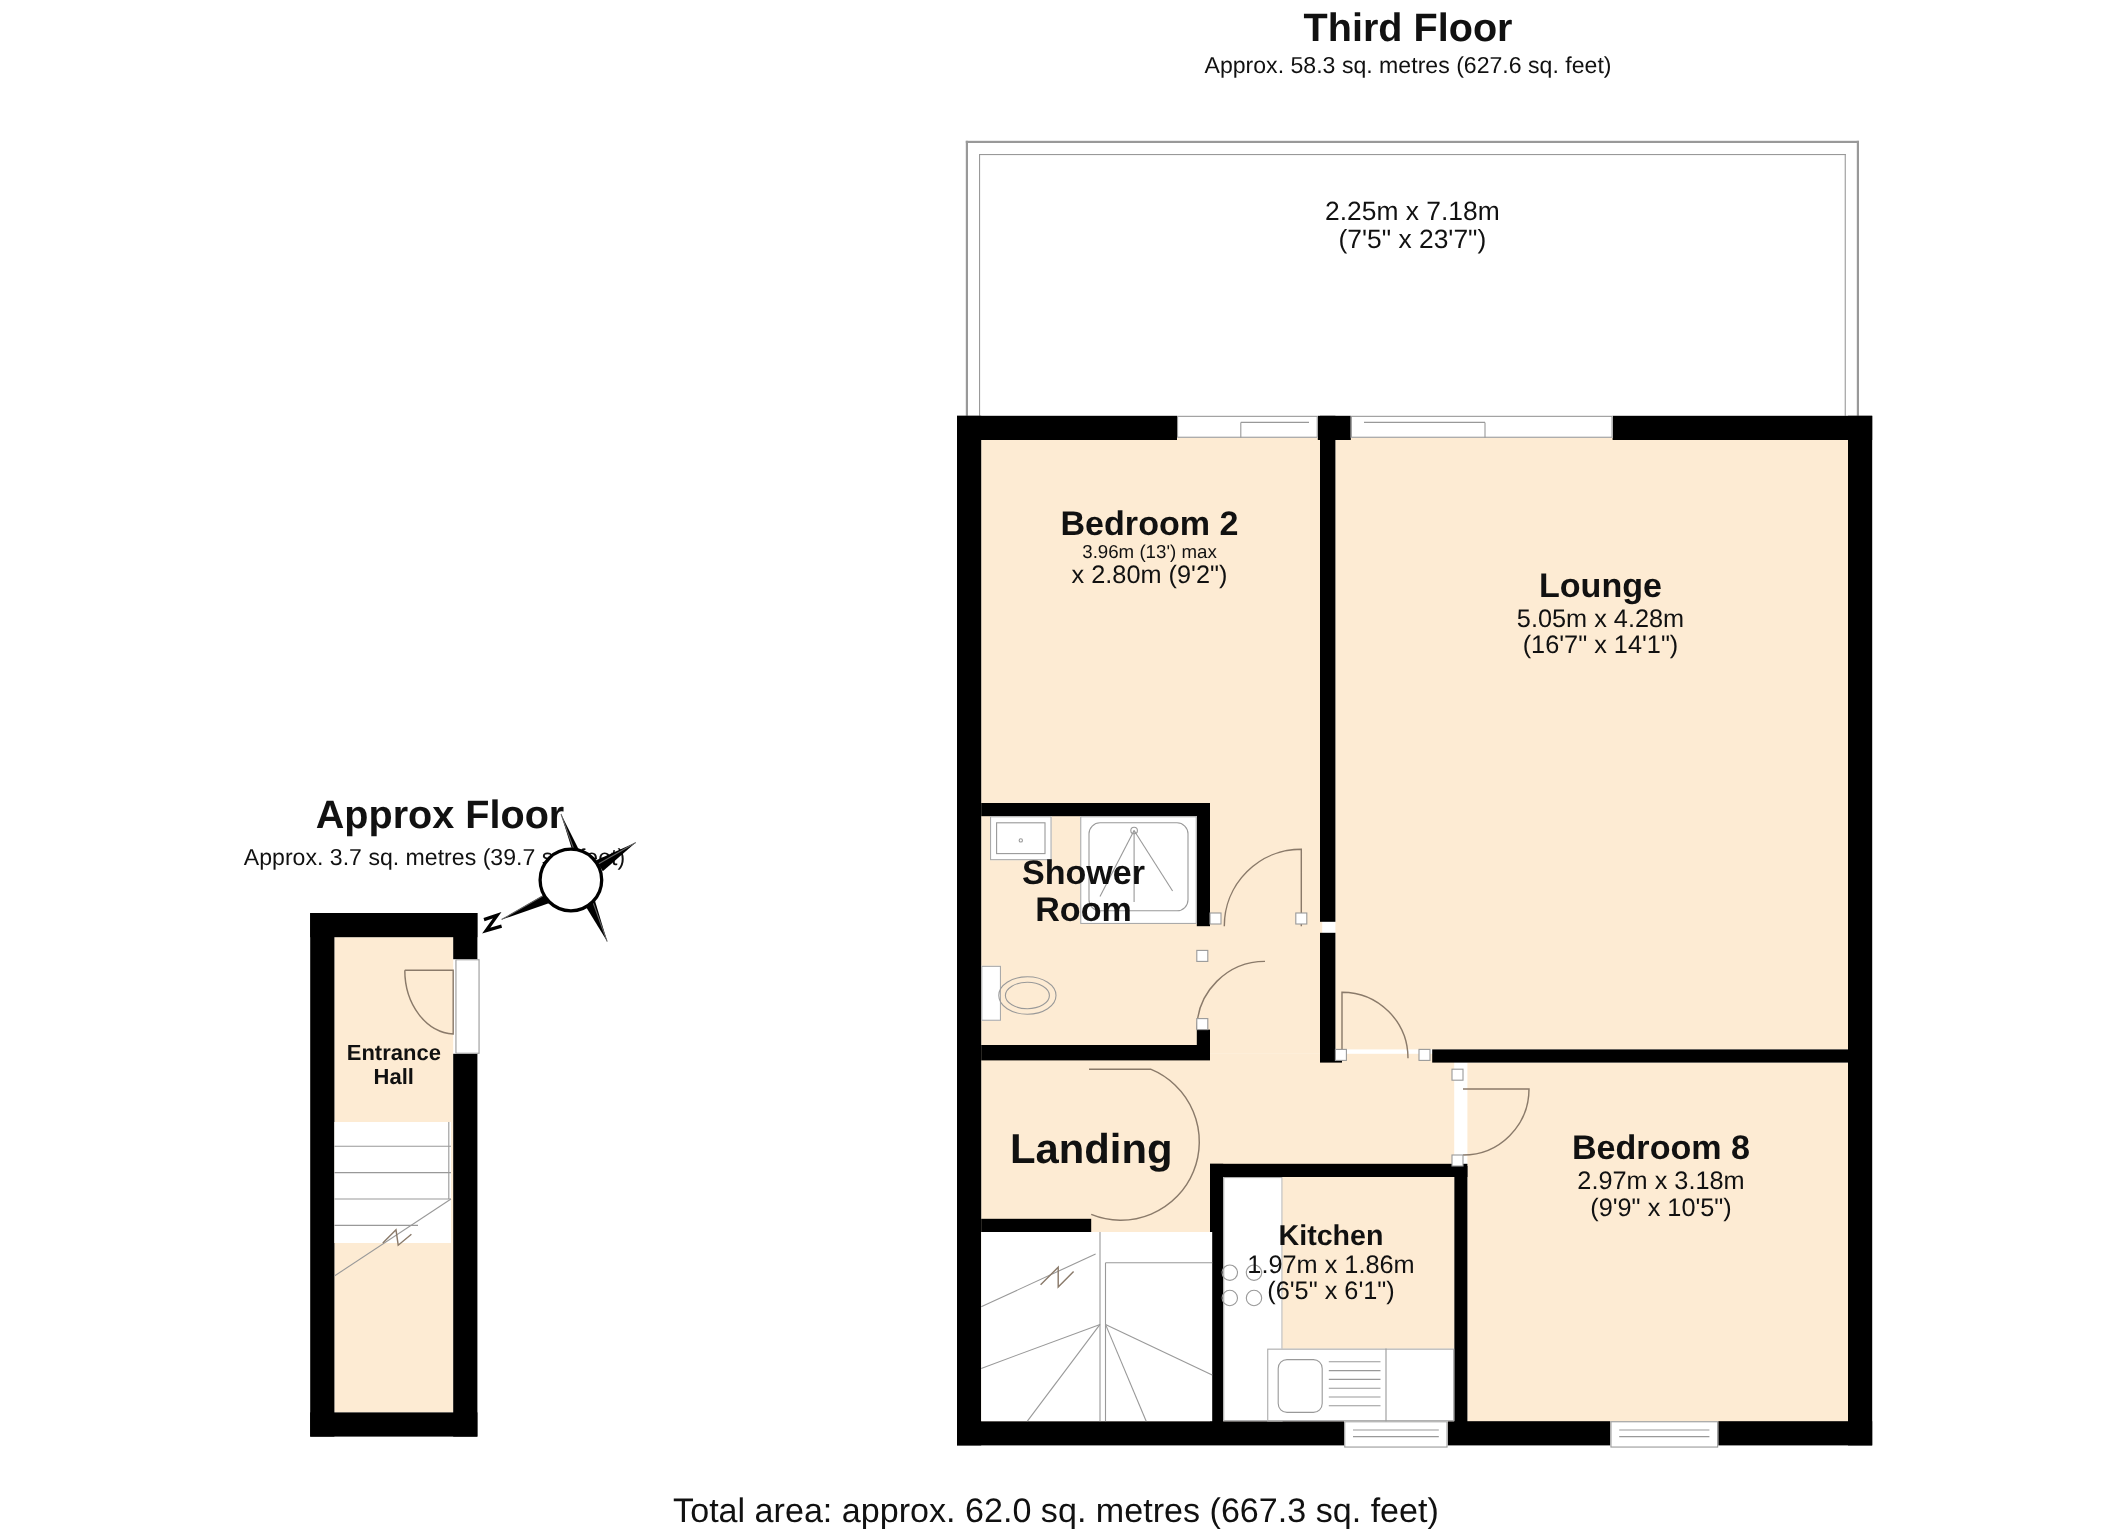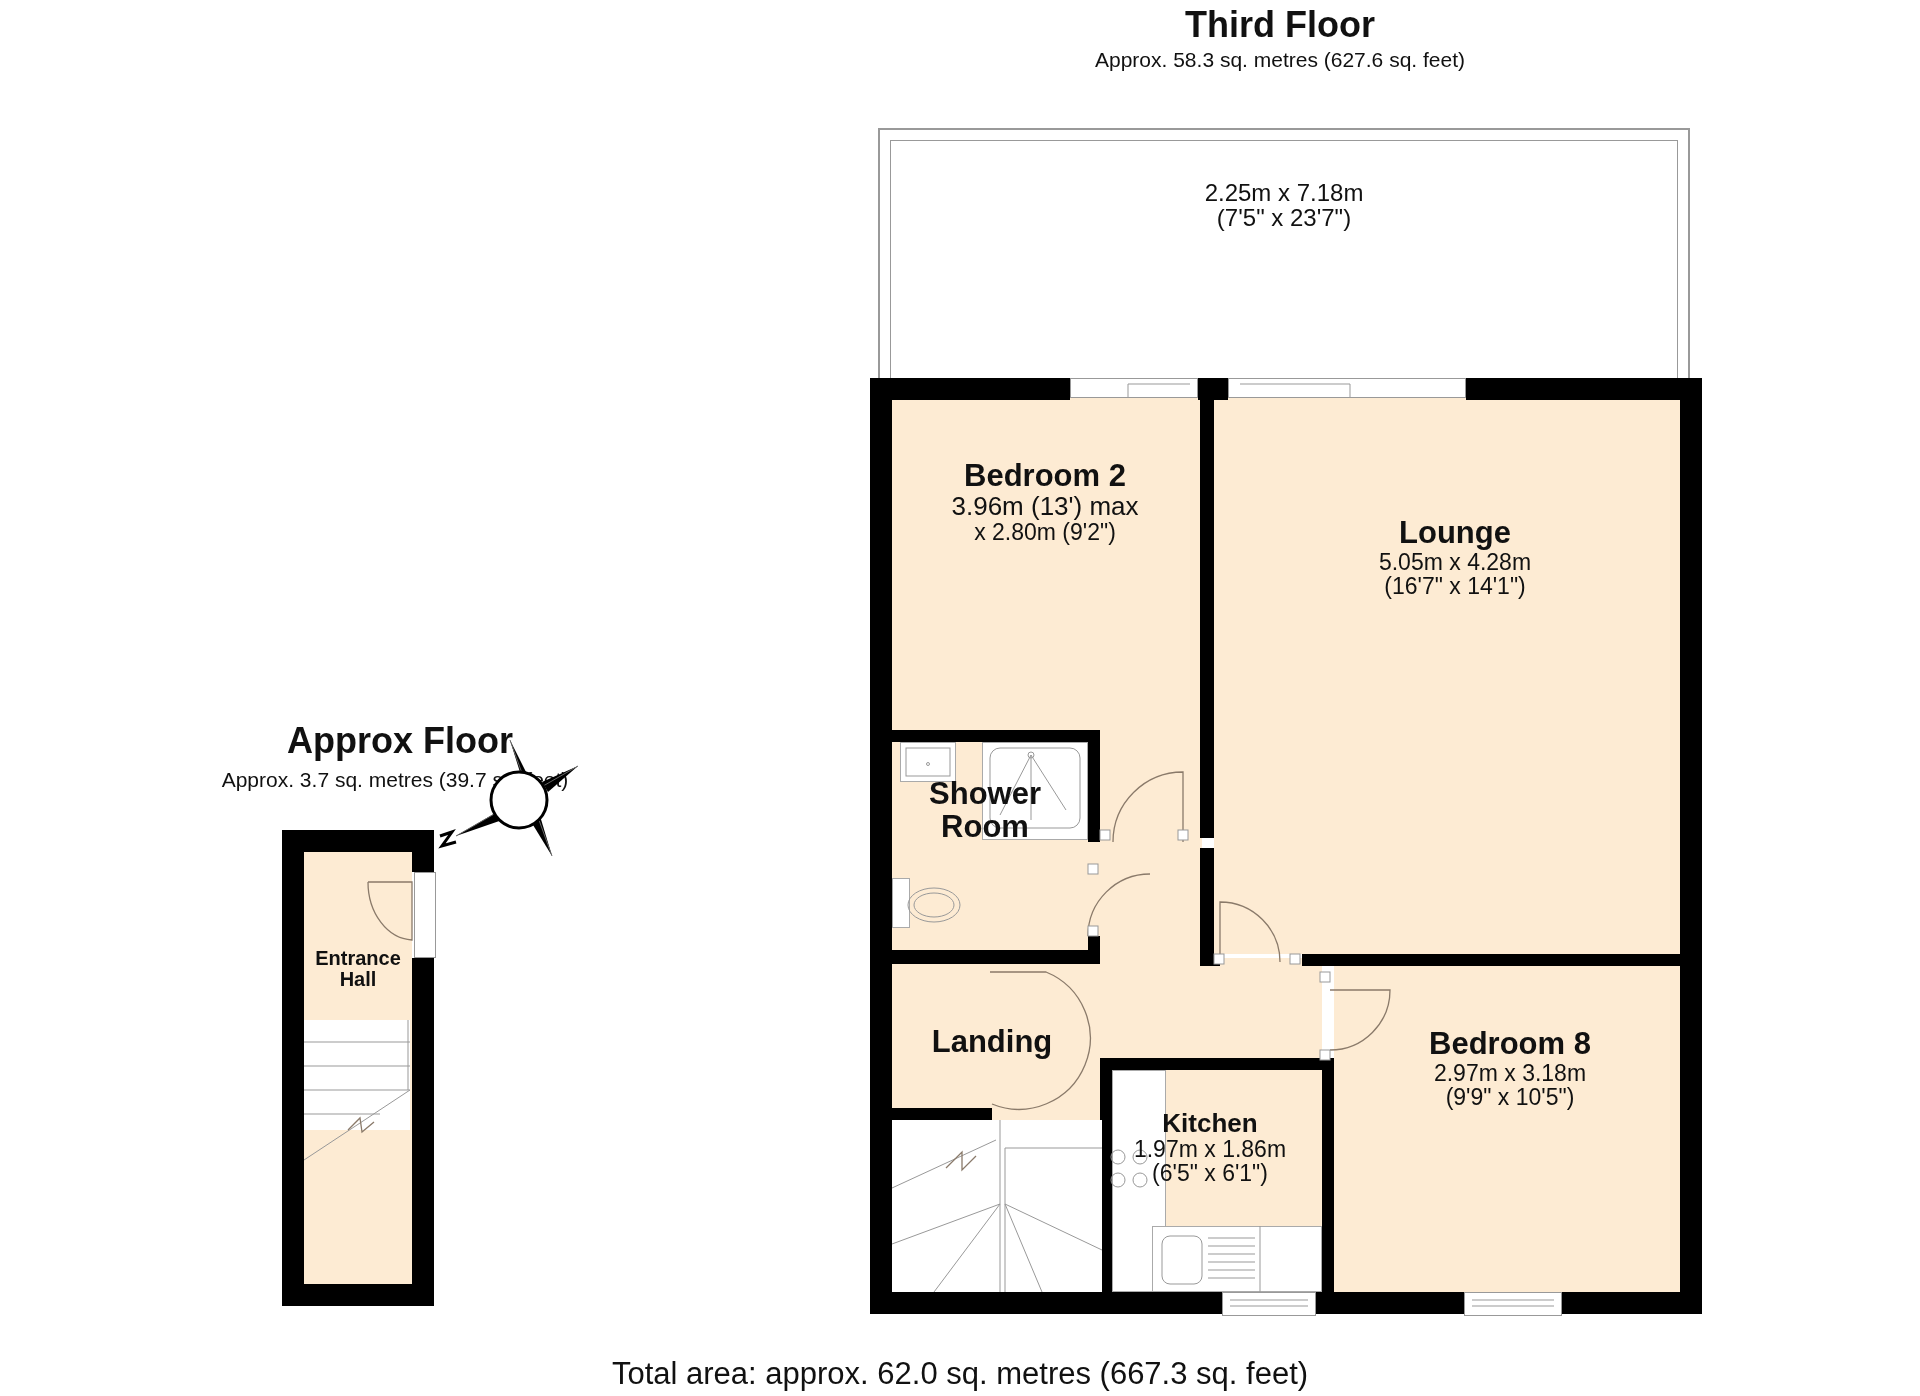--- a/index.html
+++ b/index.html
@@ -181,34 +181,34 @@
     <polygon points="456,836 504,808 508,818" fill="#000"></polygon>
     <line x1="510" y1="740" x2="552" y2="856" stroke="#666" stroke-width="1"></line>
     <line x1="578" y1="766" x2="456" y2="836" stroke="#666" stroke-width="1"></line>
     <circle cx="519" cy="800" r="28" fill="#fff" stroke="#000" stroke-width="3"></circle>
     <path d="M440 836 L452 832 L442 846 L456 842" stroke="#000" stroke-width="3" fill="none"></path>
   </g>
 </svg>
 
 <div class="label" style="left:920px;top:460px;width:250px;">
   <span class="name" style="font-size:31px;">Bedroom 2</span>
-  <span class="dim" style="font-size:26px;">3.96m (13') max</span>
+  <span class="dim" style="font-size:17px;">3.96m (13') max</span>
   <span class="dim" style="font-size:23px;">x 2.80m (9'2")</span>
 </div>
 <div class="label" style="left:1330px;top:517px;width:250px;">
   <span class="name" style="font-size:31px;">Lounge</span>
   <span class="dim" style="font-size:23px;">5.05m x 4.28m</span>
   <span class="dim" style="font-size:23px;">(16'7" x 14'1")</span>
 </div>
 <div class="label" style="left:910px;top:778px;width:150px;">
   <span class="name" style="font-size:31px;">Shower</span>
   <span class="name" style="font-size:31px;">Room</span>
 </div>
 <div class="label" style="left:912px;top:1026px;width:160px;">
-  <span class="name" style="font-size:31px;">Landing</span>
+  <span class="name" style="font-size:38px;">Landing</span>
 </div>
 <div class="label" style="left:1110px;top:1110px;width:200px;">
   <span class="name" style="font-size:26px;">Kitchen</span>
   <span class="dim" style="font-size:23px;">1.97m x 1.86m</span>
   <span class="dim" style="font-size:23px;">(6'5" x 6'1")</span>
 </div>
 <div class="label" style="left:1390px;top:1028px;width:240px;">
   <span class="name" style="font-size:31px;">Bedroom 8</span>
   <span class="dim" style="font-size:23px;">2.97m x 3.18m</span>
   <span class="dim" style="font-size:23px;">(9'9" x 10'5")</span>

